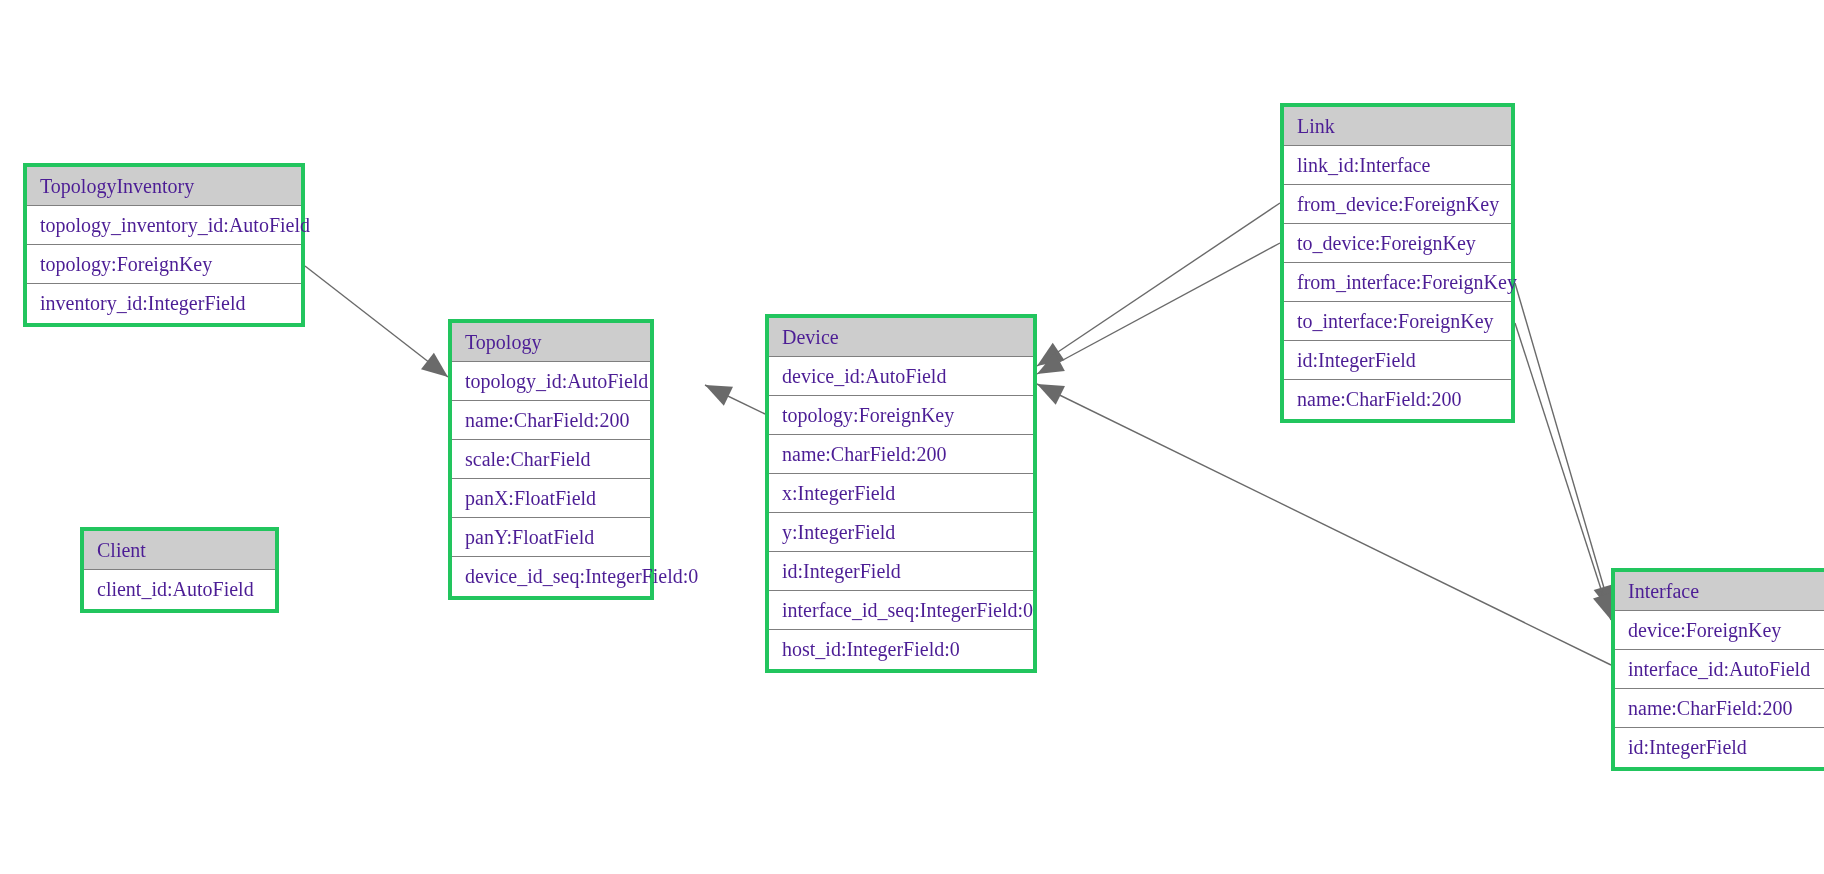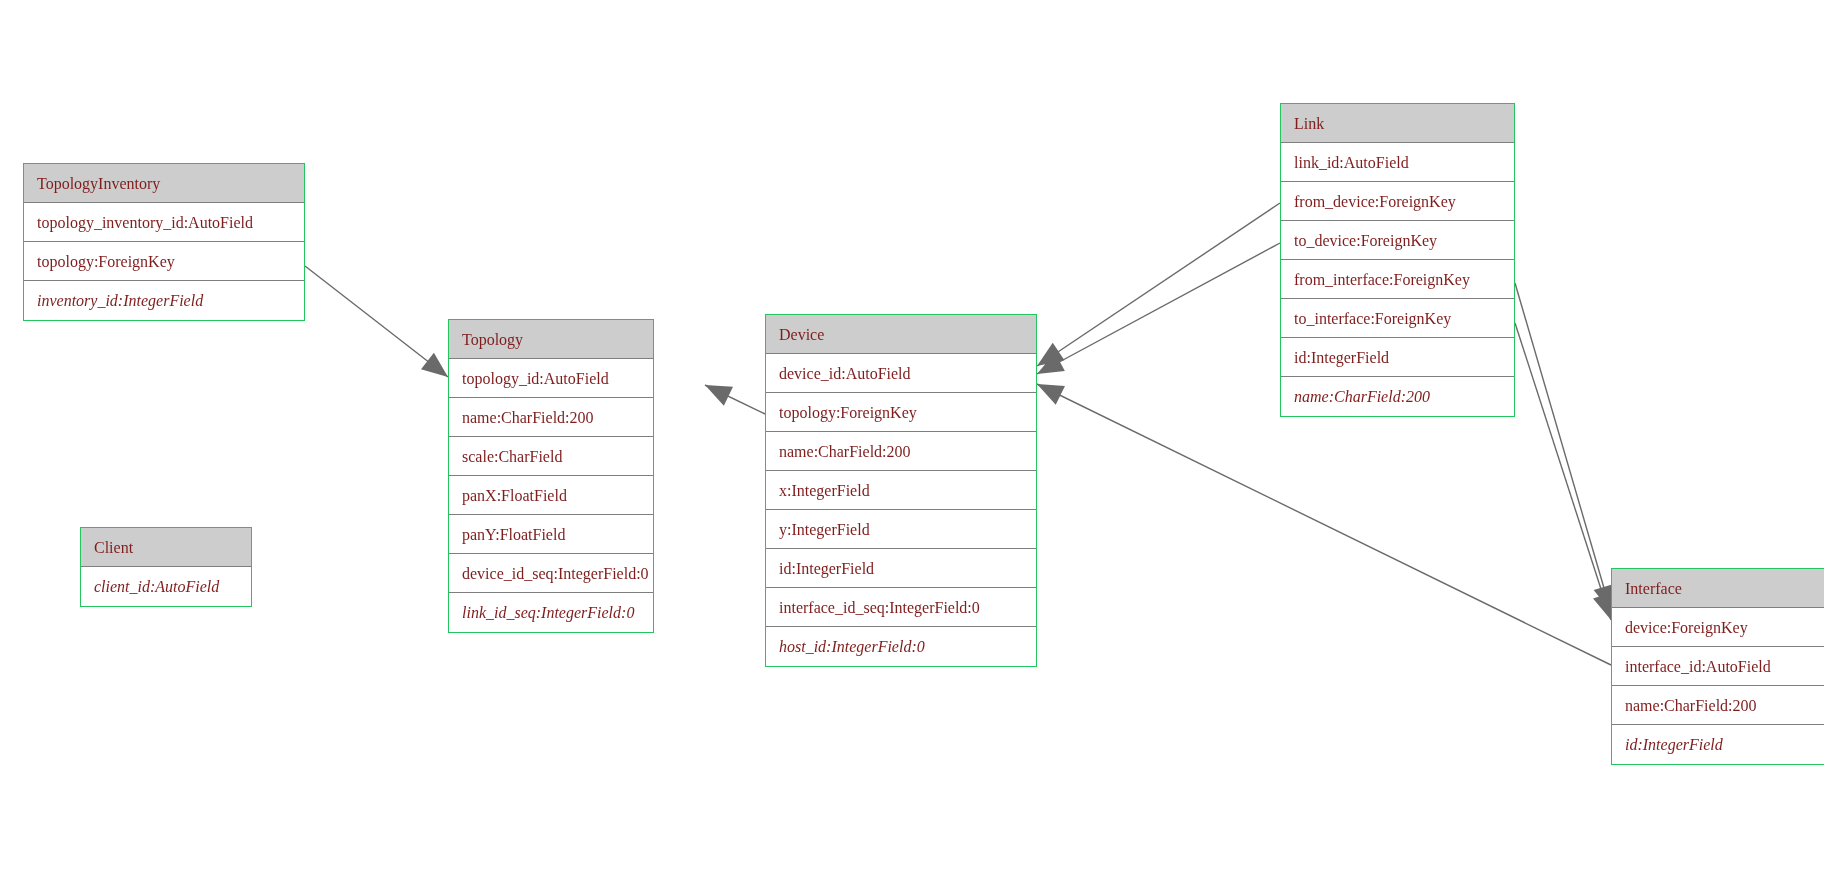--- a/index.html
+++ b/index.html
@@ -7,43 +7,43 @@
     position:relative;
     width:1824px;height:874px;
     background:#ffffff;
     font-family:"Liberation Serif","DejaVu Serif",serif;
     overflow:hidden;
   }
   #edges{position:absolute;left:0;top:0;width:1824px;height:874px;}
   .entity{
     position:absolute;
     background:#ffffff;
-    border:1px solid #22c55e;
-    color:#7f1d1d;
-    font-size:16px;
+    border:4px solid #22c55e;
+    color:#4c1d95;
+    font-size:20px;
     z-index:2;
     box-sizing:border-box;
   }
   .entity-header{
     height:39px;line-height:39px;
     padding-left:13px;
     background:#cdcdcd;
     border-bottom:1px solid #7f7f7f;
     white-space:nowrap;
     box-sizing:border-box;
   }
   .entity-row{
     height:39px;line-height:39px;
     padding-left:13px;
     background:#ffffff;
     border-bottom:1px solid #7f7f7f;
     white-space:nowrap;
     box-sizing:border-box;
   }
-  .entity-row:last-child{border-bottom:none;font-style:italic;}
+  .entity-row:last-child{border-bottom:none;}
 </style>
 </head>
 <body>
 
 <div id="canvas">
   <svg id="edges" xmlns="http://www.w3.org/2000/svg">
       <g>
         <line x1="305" y1="266" x2="448" y2="377" stroke="#6a6a6a" stroke-width="1.4"></line>
         <polygon points="448,377 421.023042275068,369.3518791911194 433.89972671385505,352.762997436646" fill="#6a6a6a"></polygon>
       </g>
@@ -80,40 +80,39 @@
       <div class="entity-row">inventory_id:IntegerField</div>
     </div>
     <div class="entity" style="left: 448px; top: 319px; width: 206px;">
       <div class="entity-header">Topology</div>
       <div class="entity-row">topology_id:AutoField</div>
       <div class="entity-row">name:CharField:200</div>
       <div class="entity-row">scale:CharField</div>
       <div class="entity-row">panX:FloatField</div>
       <div class="entity-row">panY:FloatField</div>
       <div class="entity-row">device_id_seq:IntegerField:0</div>
-      <div class="entity-row">link_id_seq:IntegerField:0</div>
     </div>
-    <div class="entity" style="left: 80px; top: 527px; width: 172px;">
+    <div class="entity" style="left: 80px; top: 527px; width: 199px;">
       <div class="entity-header">Client</div>
       <div class="entity-row">client_id:AutoField</div>
     </div>
     <div class="entity" style="left: 765px; top: 314px; width: 272px;">
       <div class="entity-header">Device</div>
       <div class="entity-row">device_id:AutoField</div>
       <div class="entity-row">topology:ForeignKey</div>
       <div class="entity-row">name:CharField:200</div>
       <div class="entity-row">x:IntegerField</div>
       <div class="entity-row">y:IntegerField</div>
       <div class="entity-row">id:IntegerField</div>
       <div class="entity-row">interface_id_seq:IntegerField:0</div>
       <div class="entity-row">host_id:IntegerField:0</div>
     </div>
     <div class="entity" style="left: 1280px; top: 103px; width: 235px;">
       <div class="entity-header">Link</div>
-      <div class="entity-row">link_id:AutoField</div>
+      <div class="entity-row">link_id:Interface</div>
       <div class="entity-row">from_device:ForeignKey</div>
       <div class="entity-row">to_device:ForeignKey</div>
       <div class="entity-row">from_interface:ForeignKey</div>
       <div class="entity-row">to_interface:ForeignKey</div>
       <div class="entity-row">id:IntegerField</div>
       <div class="entity-row">name:CharField:200</div>
     </div>
     <div class="entity" style="left: 1611px; top: 568px; width: 221px;">
       <div class="entity-header">Interface</div>
       <div class="entity-row">device:ForeignKey</div>

